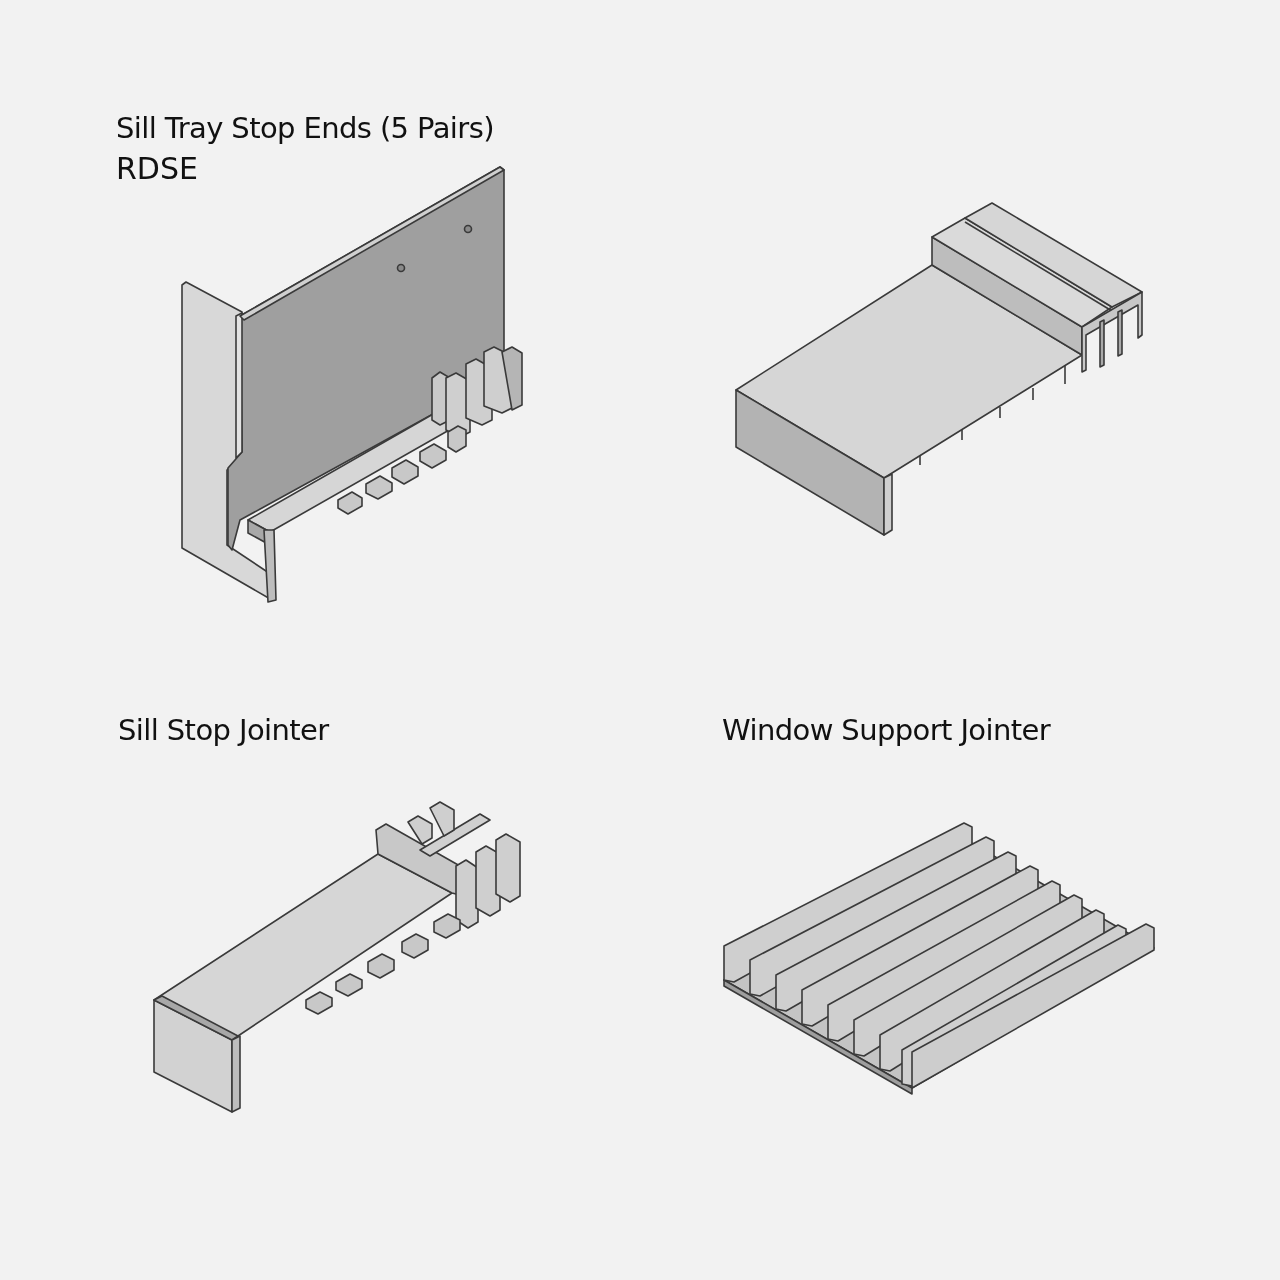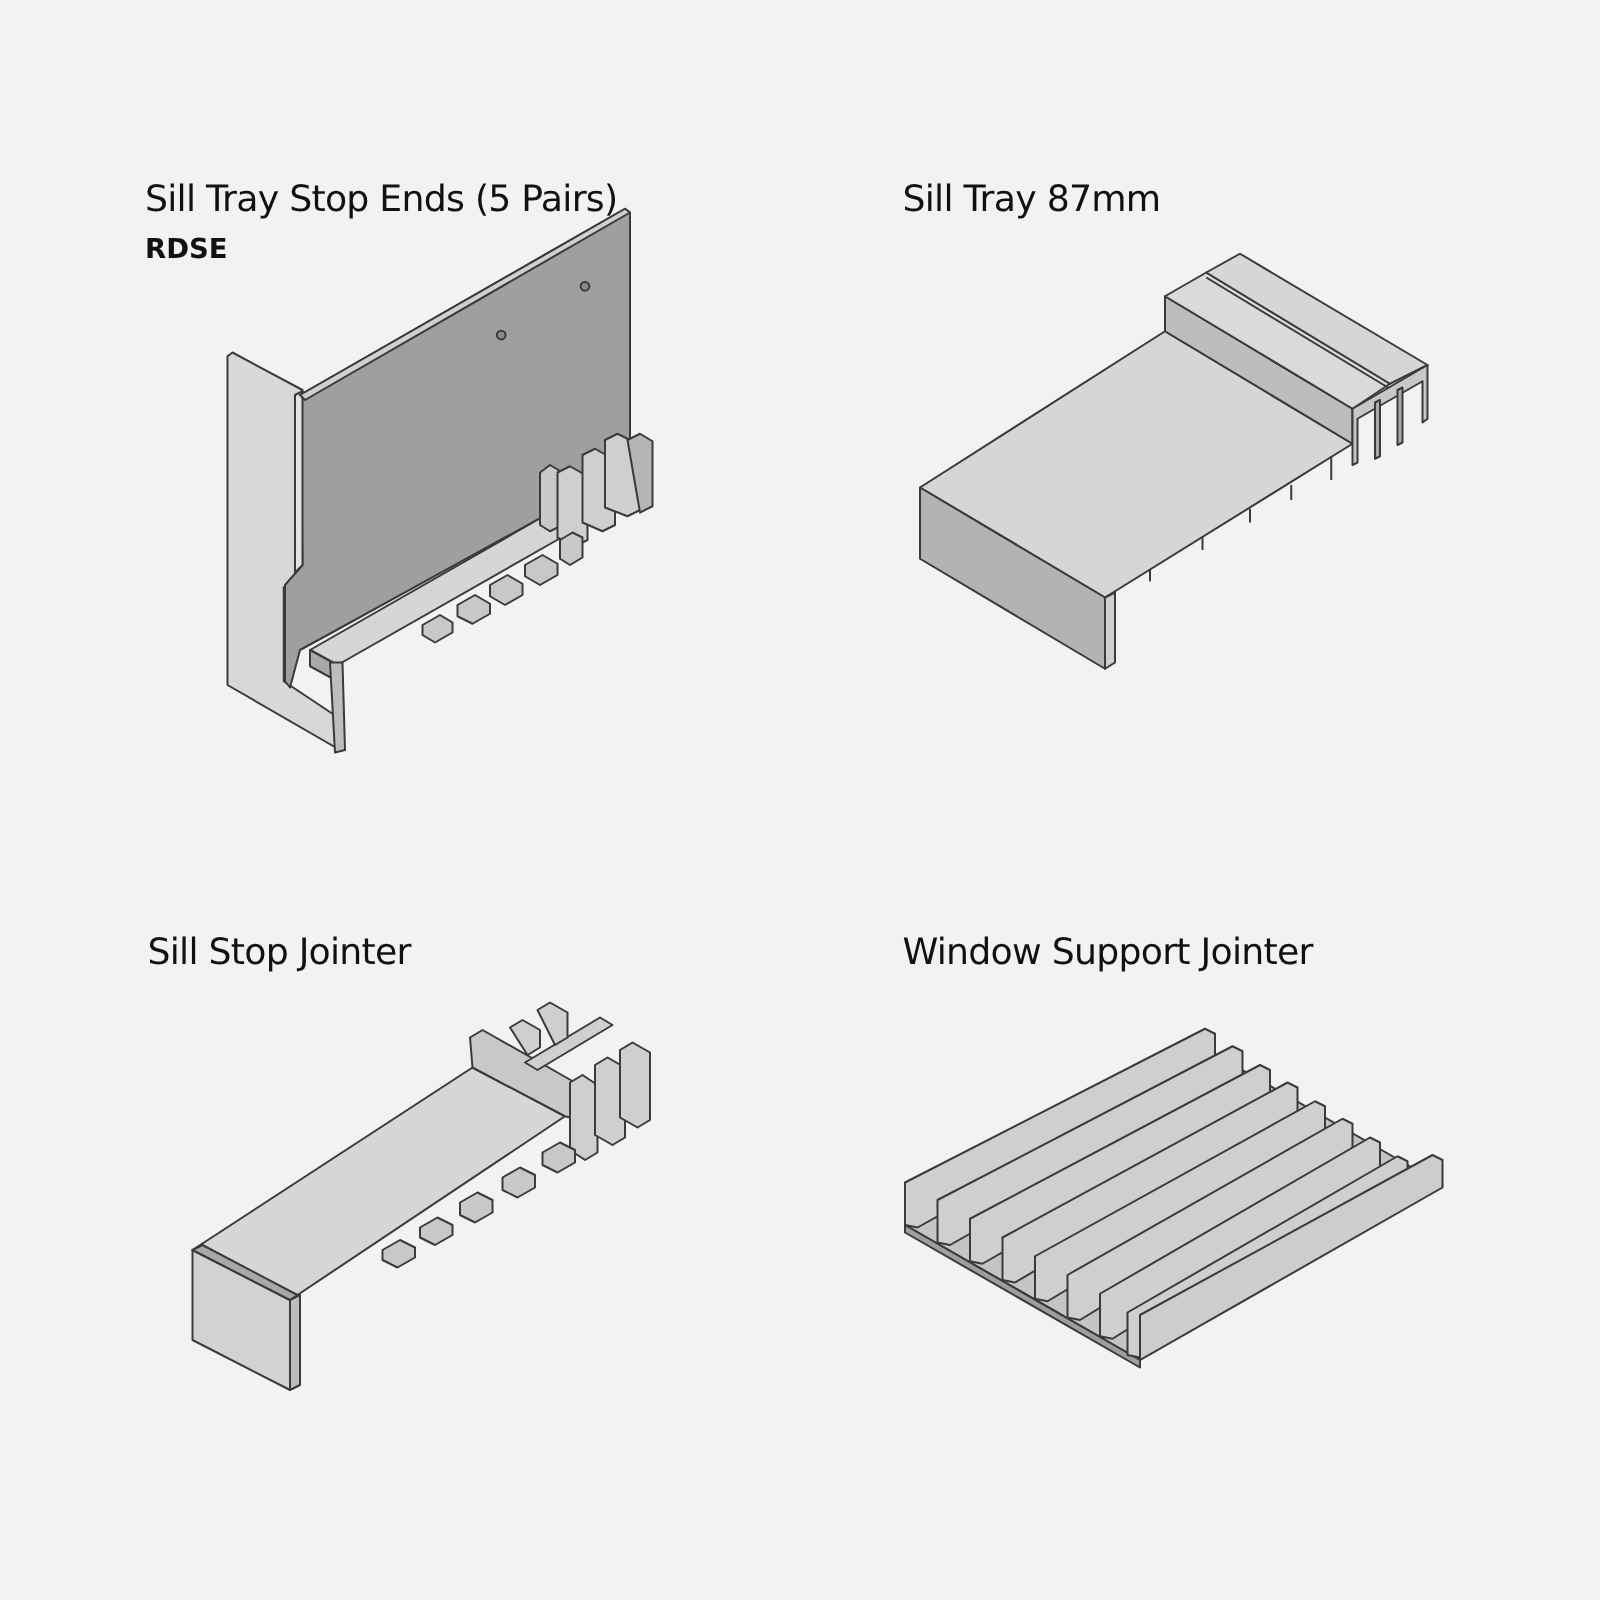--- a/index.html
+++ b/index.html
@@ -4,31 +4,31 @@
   <style>
     html, body { margin: 0; padding: 0; }
     body {
       width: 1280px; height: 1280px;
       background: #f2f2f2;
       position: relative;
       overflow: hidden;
       font-family: "DejaVu Sans", "Liberation Sans", sans-serif;
       color: #111;
     }
-    .product { position: absolute; margin-top: 31px; }
+    .product { position: absolute; }
     .product .name {
       font-size: 29px;
       font-weight: 400;
       line-height: 36px;
       letter-spacing: -0.6px;
       white-space: nowrap;
     }
     .product .code {
-      font-size: 22px;
-      font-weight: 700;
+      font-size: 30px;
+      font-weight: 400;
       line-height: 38px;
       letter-spacing: 0px;
       margin-top: 4px;
     }
     svg.drawing { position: absolute; overflow: visible; }
     svg.drawing .ln { stroke: #3a3a3a; stroke-width: 1.6; stroke-linejoin: round; }
   </style>
 </head>
 <body>
 
@@ -62,21 +62,20 @@
   <polygon class="ln" points="502,352 512,347 522,353 522,405 512,410" fill="#b5b5b5"></polygon>
 
   <polygon class="ln" points="338,500 352,492 362,498 362,506 348,514 338,508" fill="#c8c8c8"></polygon>
   <polygon class="ln" points="366,484 380,476 392,483 392,491 378,499 366,493" fill="#c8c8c8"></polygon>
   <polygon class="ln" points="392,468 406,460 418,467 418,476 404,484 392,477" fill="#c8c8c8"></polygon>
   <polygon class="ln" points="420,452 434,444 446,451 446,460 432,468 420,461" fill="#c8c8c8"></polygon>
   <polygon class="ln" points="448,432 458,426 466,430 466,446 456,452 448,447" fill="#c8c8c8"></polygon>
 </svg>
 
 <div class="product" style="left:722px; top:110px;">
-  <div class="name">Sill Tray 87mm</div>
 </div>
 <svg class="drawing" style="left:0; top:0;" width="1280" height="1280">
 
   <polygon class="ln" points="736,390 932,265 1082,355 884,478" fill="#d6d6d6"></polygon>
 
   <polygon class="ln" points="736,390 884,478 884,535 736,447" fill="#b3b3b3"></polygon>
 
   <polygon class="ln" points="884,478 892,474 892,530 884,535" fill="#cfcfcf"></polygon>
 
   <polygon class="ln" points="932,237 932,265 1082,355 1082,327" fill="#bdbdbd"></polygon>

